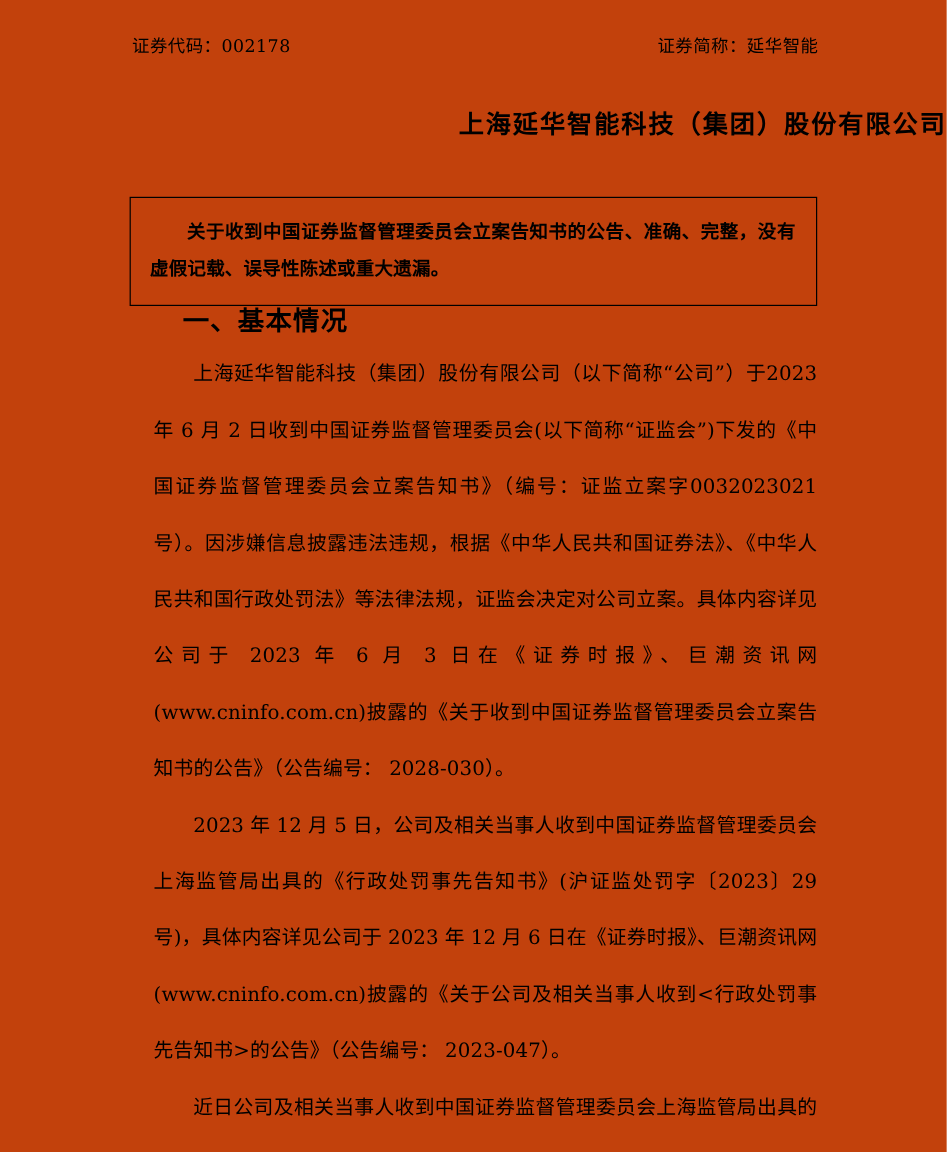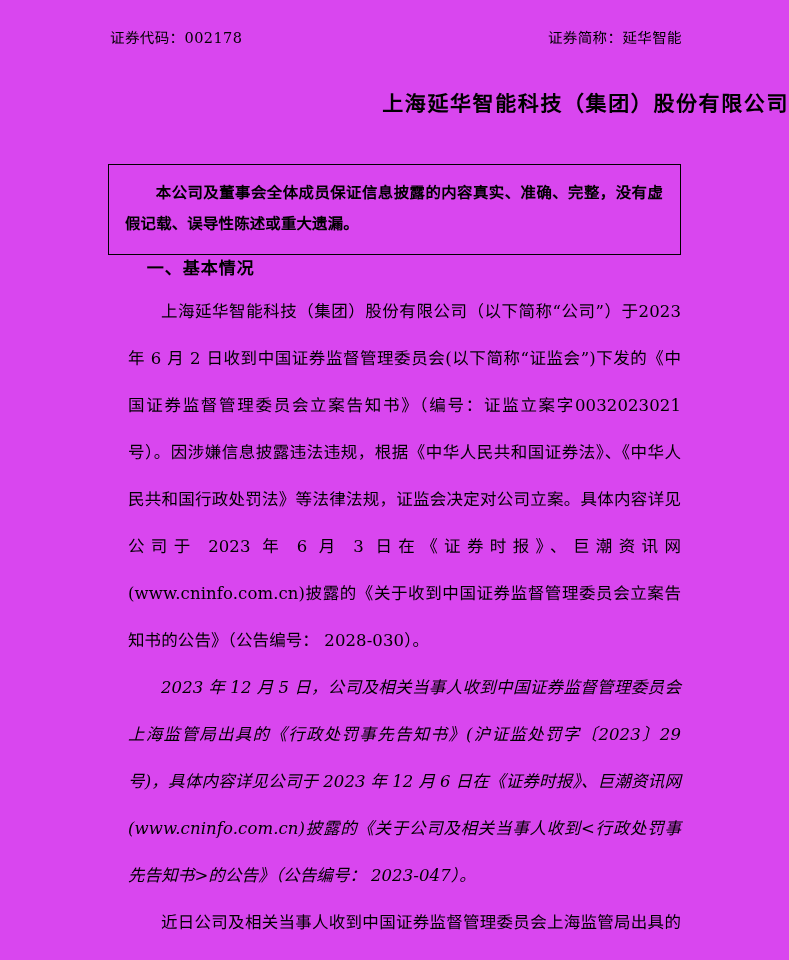--- a/index.html
+++ b/index.html
@@ -7,21 +7,21 @@
     margin: 0;
     padding: 0;
     background: #ffffff;
   }
 
   .page {
     position: relative;
     width: 789px;
     height: 960px;
     margin: 0 auto;
-    background: #d946ef;
+    background: #c2410c;
     color: #000000;
     font-family: "DejaVu Serif", "Liberation Serif", serif;
     overflow: hidden;
     box-sizing: border-box;
   }
 
   
   .doc-header {
     position: absolute;
     top: 26px;
@@ -81,57 +81,56 @@
 
   
   .body-block {
     position: absolute;
     top: 248px;
     left: 128px;
     width: 553px;
   }
 
   .section-heading {
-    font-size: 17px;
+    font-size: 22px;
     font-weight: bold;
     line-height: 40px;
     text-indent: 1.1em;
     letter-spacing: 1px;
   }
 
   .para {
     font-size: 16.5px;
     line-height: 47px;
     text-align: justify;
     text-justify: inter-ideograph;
     text-indent: 2em;
     letter-spacing: 0.1px;
     margin: 0;
   }
   .para.tight {
     word-spacing: -0.5px;
-    font-style: italic;
   }
 </style>
 </head>
 <body>
 
 <div class="page">
 
   <div class="doc-header">
     <span class="hdr-cell hdr-left"><span>证券代码：</span><span>002178</span></span>
     <span class="hdr-cell hdr-mid"><span>证券简称：</span><span>延华智能</span></span>
   </div>
 
   <div class="title-block">
     <div class="title-line">上海延华智能科技（集团）股份有限公司</div>
   </div>
 
   <div class="statement-box">
-    <div class="statement-text">本公司及董事会全体成员保证信息披露的内容真实、准确、完整，没有虚假记载、误导性陈述或重大遗漏。</div>
+    <div class="statement-text">关于收到中国证券监督管理委员会立案告知书的公告、准确、完整，没有虚假记载、误导性陈述或重大遗漏。</div>
   </div>
 
   <div class="body-block">
     <div class="section-heading">一、基本情况</div>
     <p class="para">上海延华智能科技（集团）股份有限公司（以下简称“公司”）于2023 年 6 月 2 日收到中国证券监督管理委员会(以下简称“证监会”)下发的《中国证券监督管理委员会立案告知书》（编号：证监立案字0032023021 号）。因涉嫌信息披露违法违规，根据《中华人民共和国证券法》、《中华人民共和国行政处罚法》等法律法规，证监会决定对公司立案。具体内容详见公司于 2023 年 6 月 3 日在《证券时报》、巨潮资讯网(www.cninfo.com.cn)披露的《关于收到中国证券监督管理委员会立案告知书的公告》（公告编号： 2028-030）。</p>
     <p class="para tight">2023 年 12 月 5 日，公司及相关当事人收到中国证券监督管理委员会上海监管局出具的《行政处罚事先告知书》(沪证监处罚字〔2023〕29 号)，具体内容详见公司于 2023 年 12 月 6 日在《证券时报》、巨潮资讯网(www.cninfo.com.cn)披露的《关于公司及相关当事人收到&lt;行政处罚事先告知书&gt;的公告》（公告编号： 2023-047）。</p>
     <p class="para">近日公司及相关当事人收到中国证券监督管理委员会上海监管局出具的《行政处罚决定书》（沪〔2023〕60 号），现将相关内容进行公告。</p>
   </div>
 
 </div>

